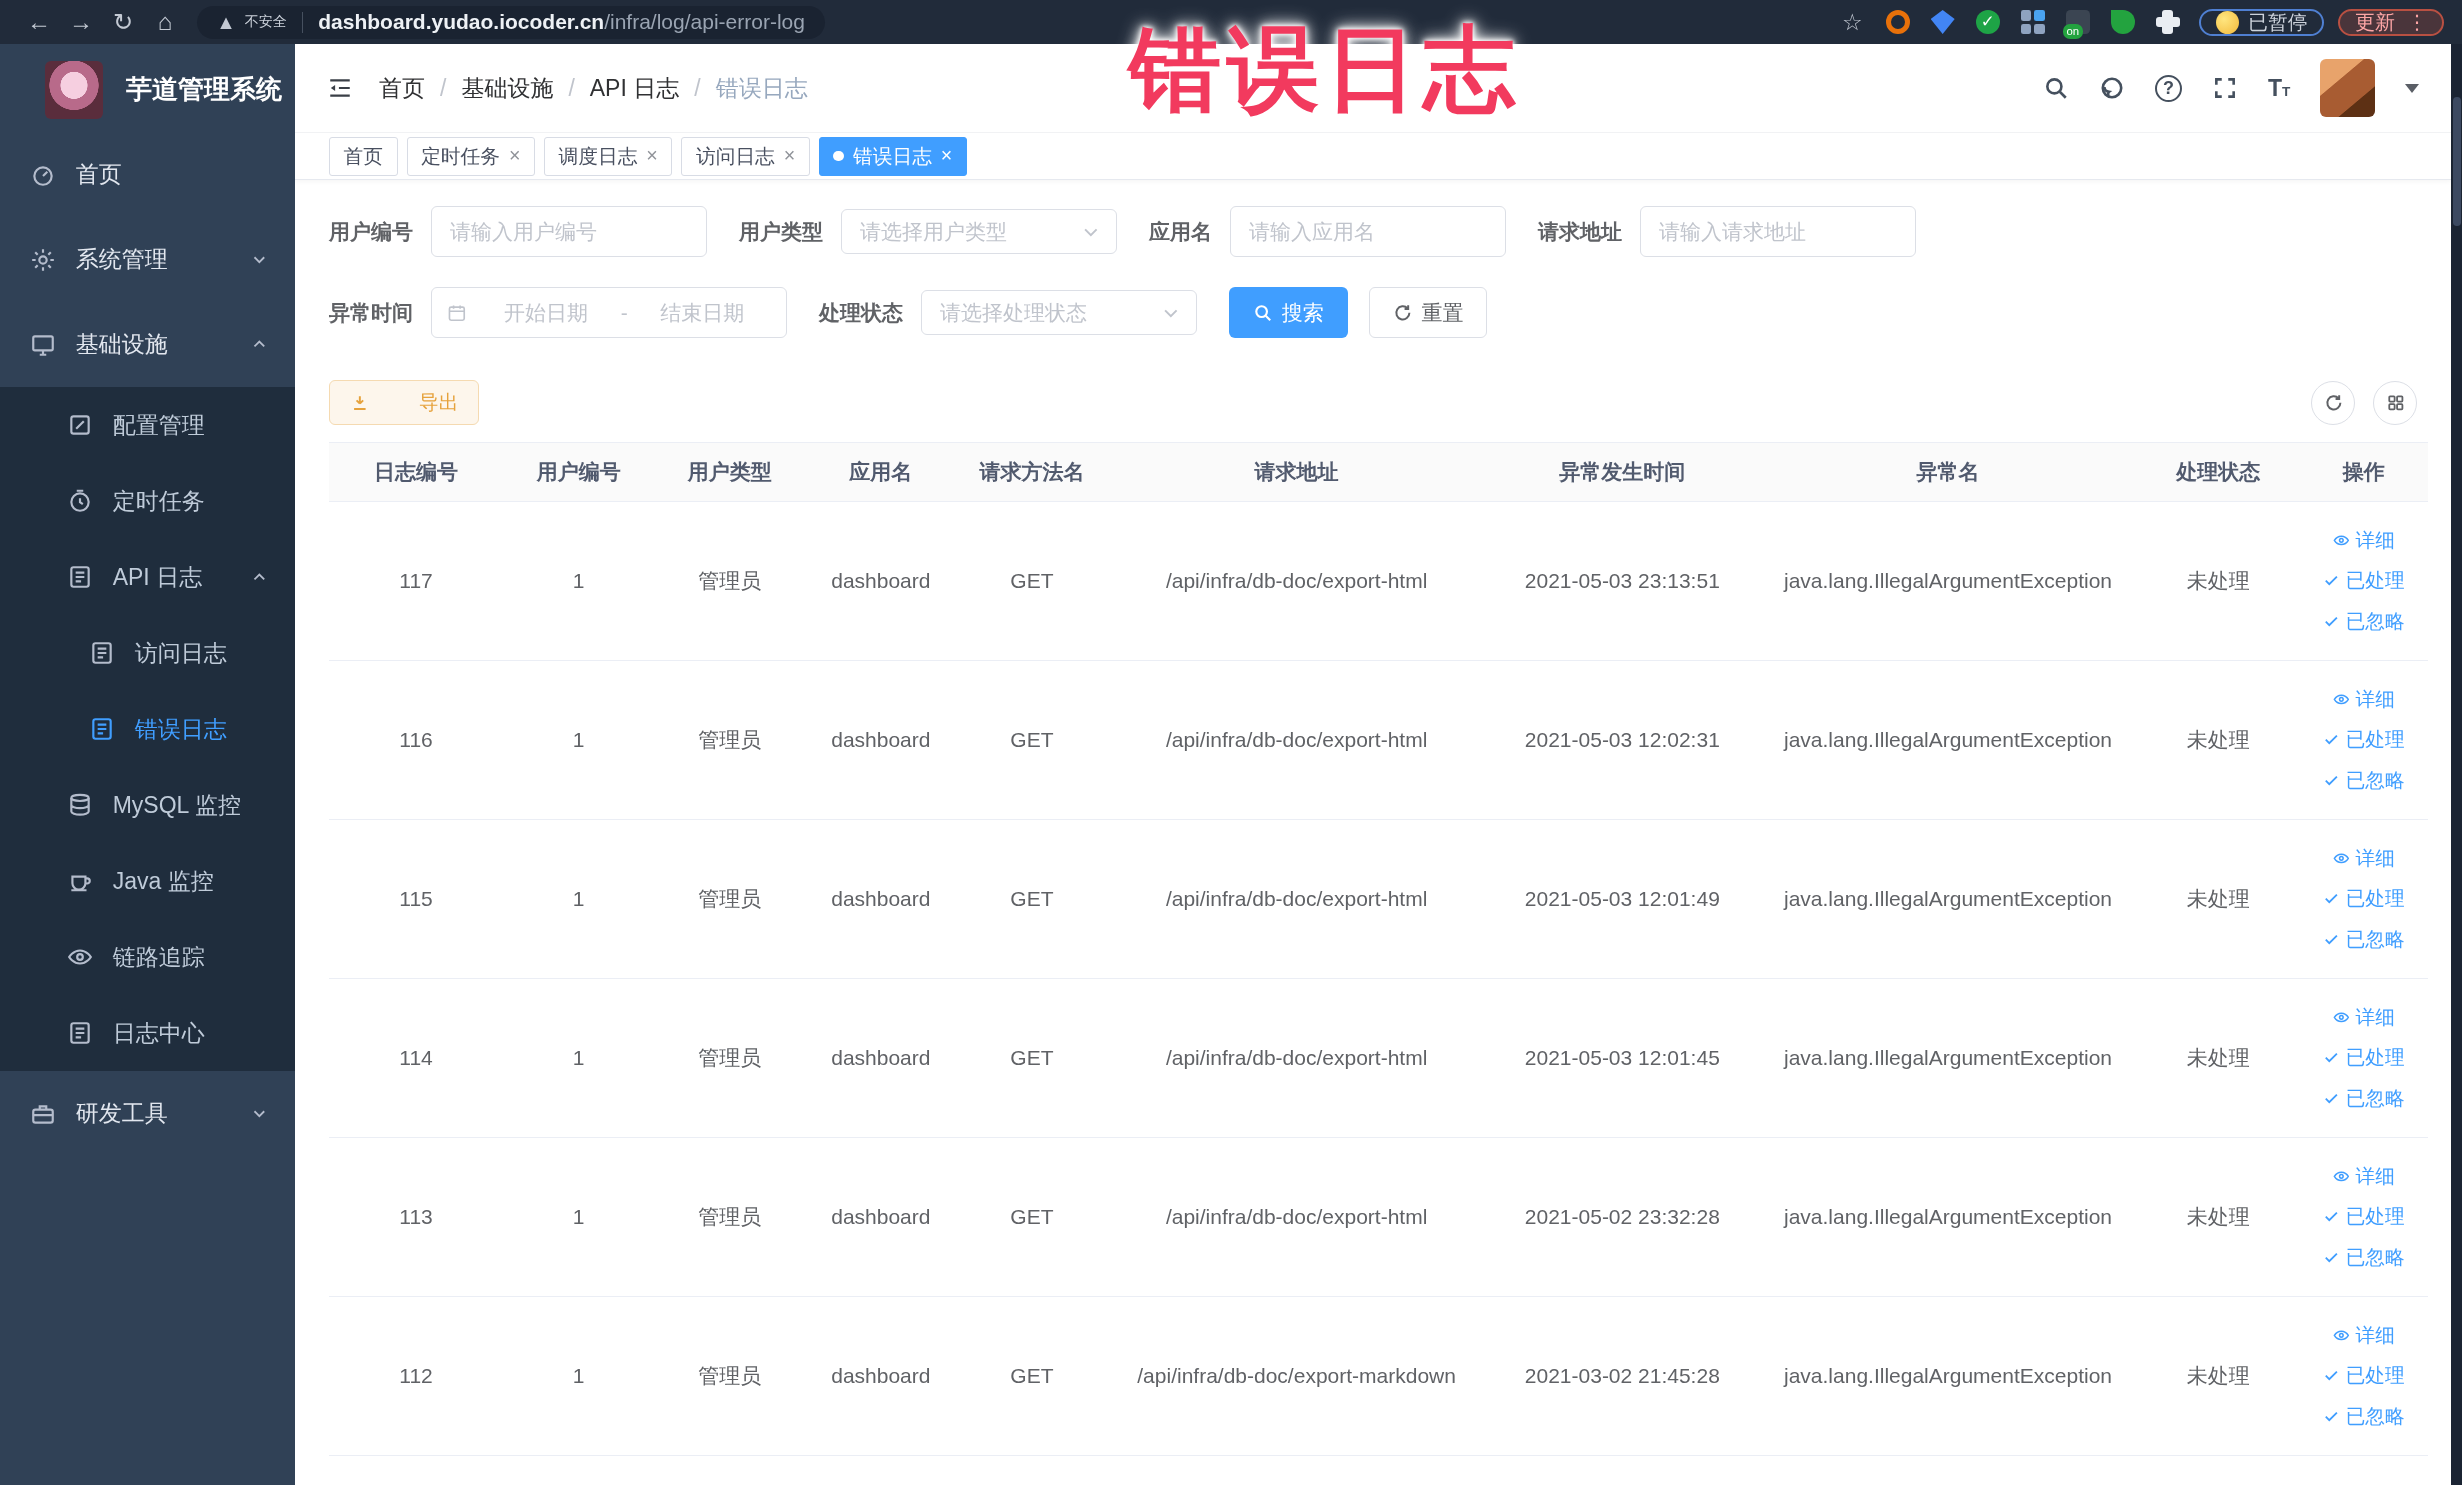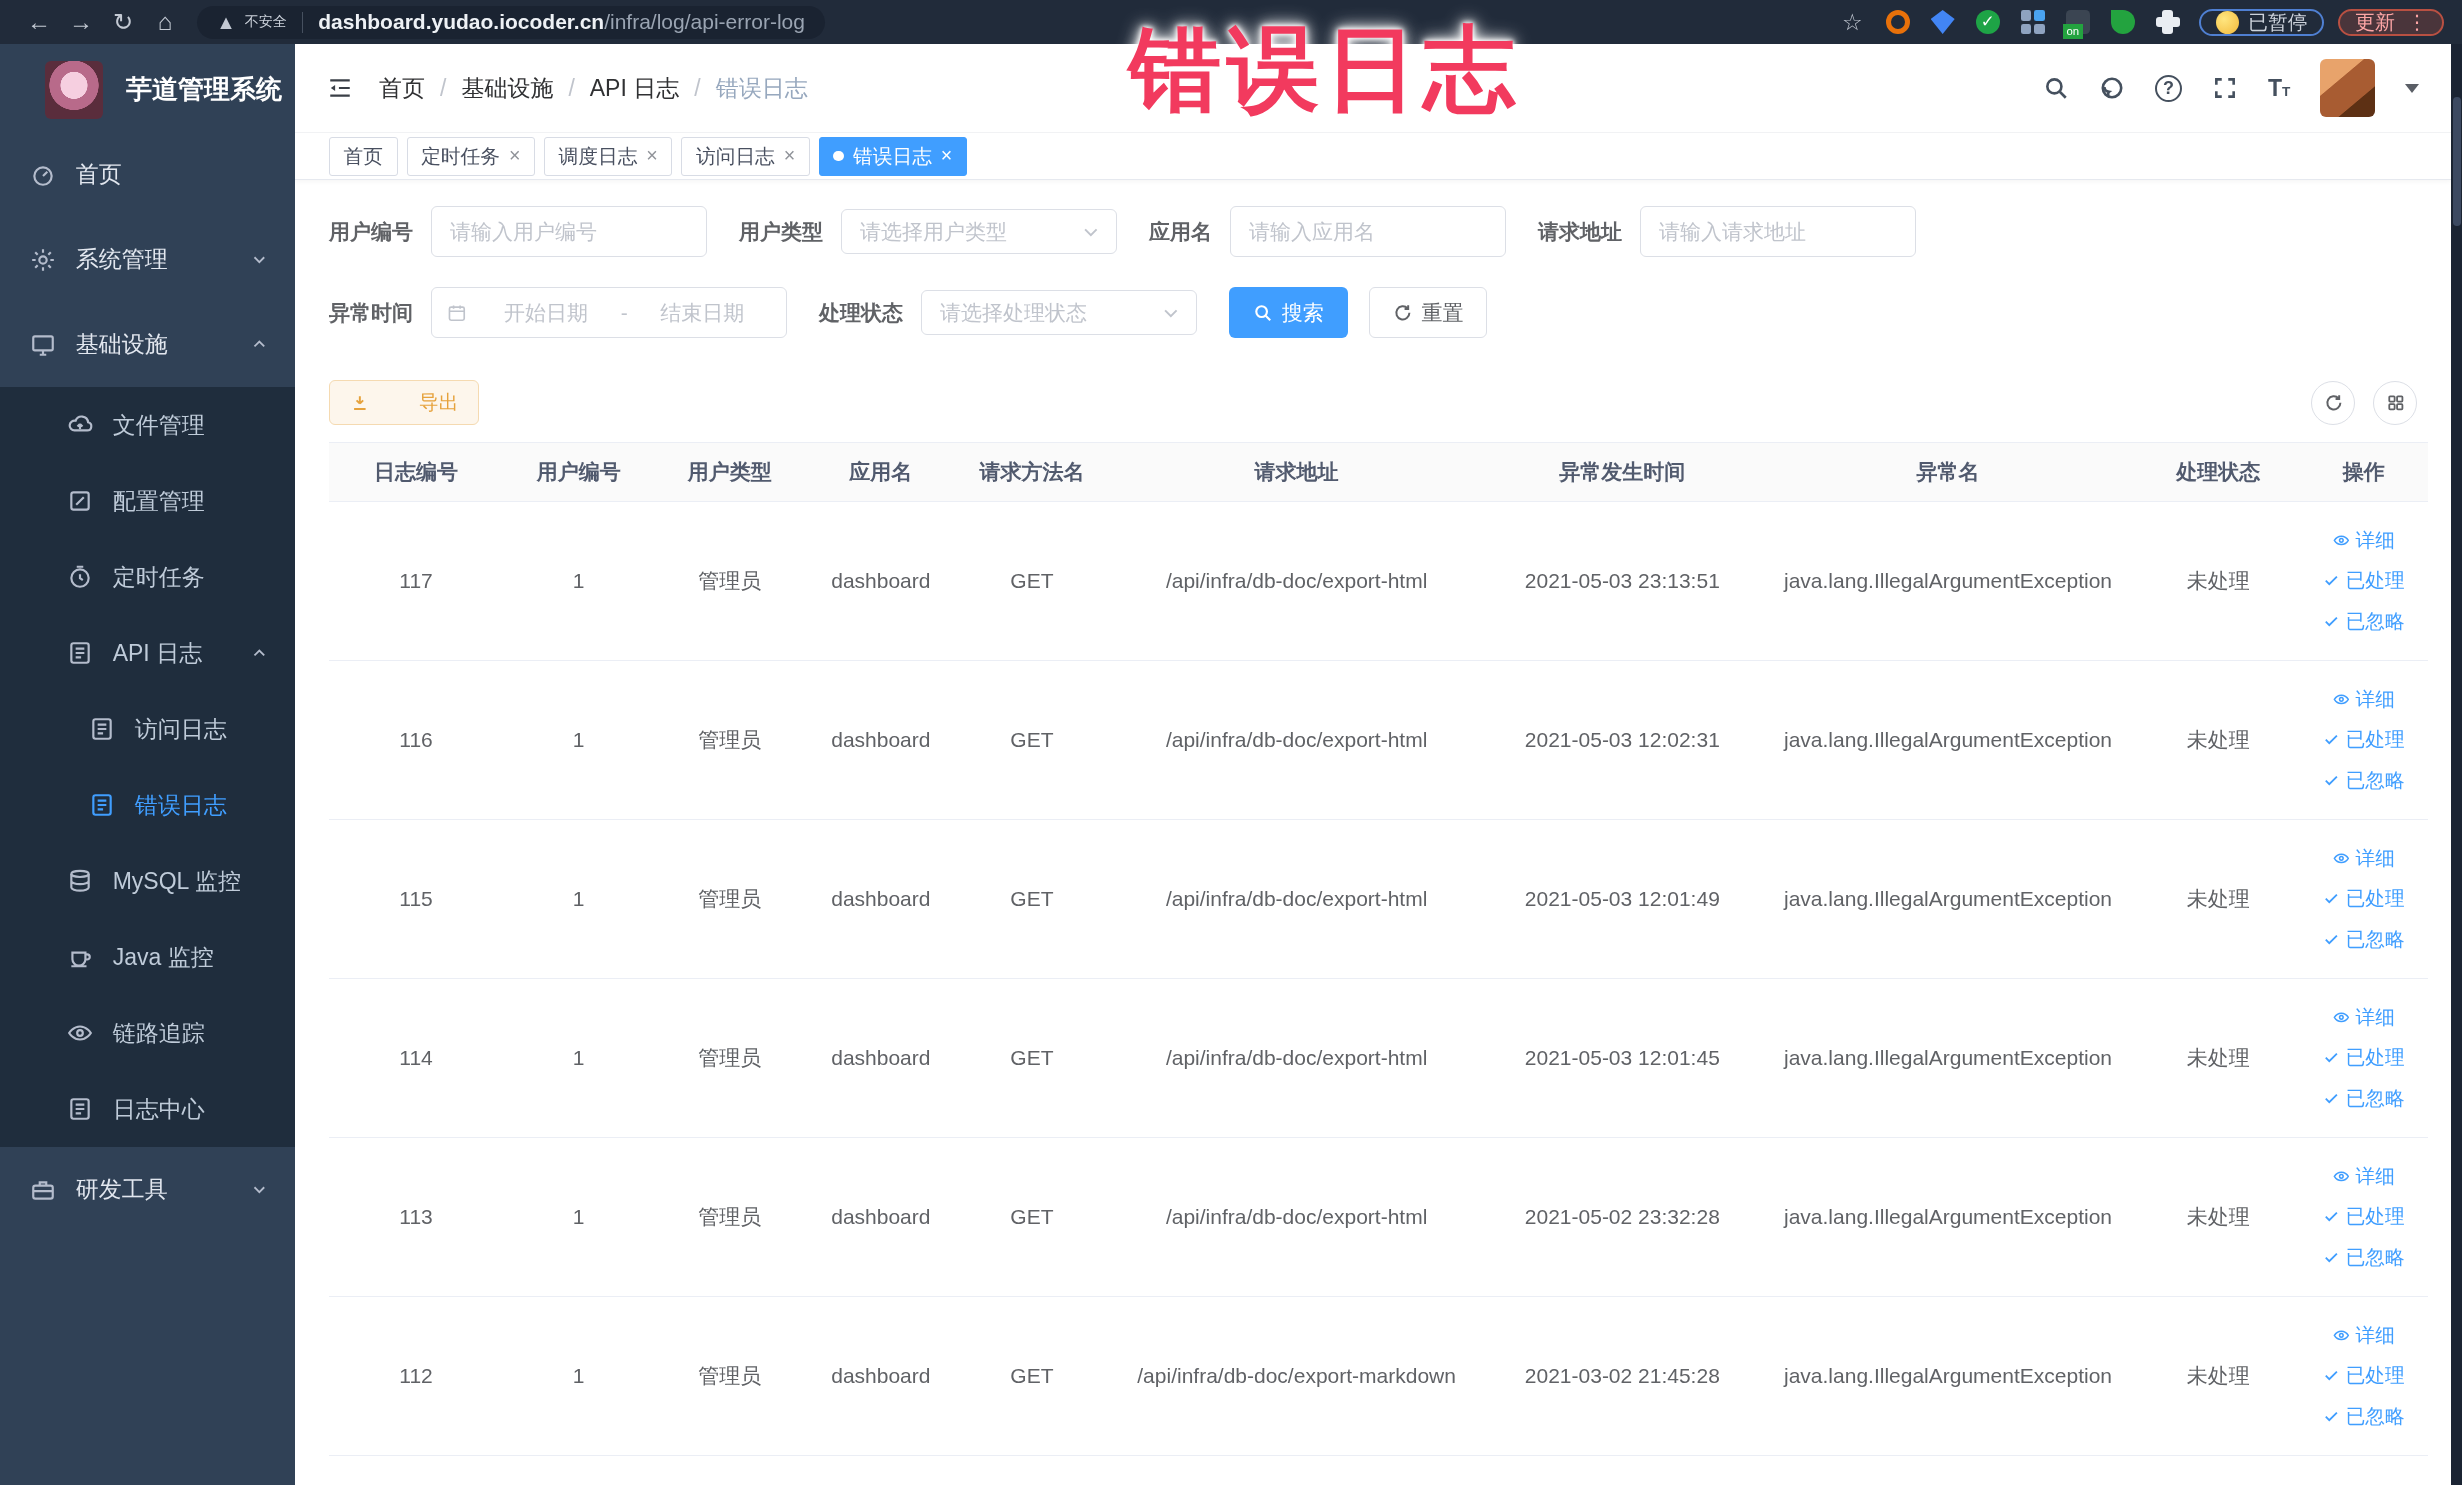--- a/index.html
+++ b/index.html
@@ -23,21 +23,21 @@
   .ext-row { display:flex; align-items:center; gap:21px; margin-right:19.7px; }
   .ext { width:24px; height:24px; position:relative; flex:0 0 auto; }
   .ext-ring { border:5.3px solid #e8710a; border-radius:50%; }
   .ext-kite { background:#4285f4; clip-path:polygon(50% 0,100% 38%,50% 100%,0 38%); }
   .ext-green { background:#1ea446; border-radius:50%; color:#fff; font-size:16.7px; line-height:24px; text-align:center; }
   .ext-grid { display:grid; grid-template-columns:10.6px 10.6px; grid-gap:3px; }
   .ext-grid i { width:10.6px; height:10.6px; background:#8fa3c0; border-radius:2.3px; }
   .ext-grid i.b { background:#4aa3f0; }
   .ext-on { background:#3b4552; border-radius:4.5px; }
   .on-badge { position:absolute; bottom:-4.5px; left:-3px; background:#23a33f; color:#fff; font-size:11.4px;
-    border-radius:0; padding:0.8px 3.8px; line-height:13px; }
+    border-radius:7px; padding:0.8px 3.8px; line-height:13px; }
   .ext-leaf { background:#23a33f; border-radius:0 50% 50% 50%; }
   .ext-puzzle { position:relative; }
   .ext-puzzle i { position:absolute; background:#e9edf2; }
   .ext-puzzle i.h { left:0; top:6.8px; width:24px; height:10.6px; border-radius:3px; }
   .ext-puzzle i.v { left:6.8px; top:0; width:10.6px; height:24px; border-radius:3px; }
   .pill { display:flex; align-items:center; height:27px; border-radius:16.7px; padding:0 15px; flex:0 0 auto; }
   .pill-paused { border:2.3px solid #4f7fd1; margin-right:13.6px; }
   .emoji-face { width:23px; height:23px; border-radius:50%; background:radial-gradient(circle at 35% 35%,#ffe680,#f2b93b); margin-right:9px; }
   .pill-paused span { color:#cdd3dc; font-size:19.7px; }
   .pill-update { border:2.3px solid #b85042; background:rgba(184,80,66,.28); }
@@ -214,27 +214,20 @@
           <rect x="3" y="4" width="18" height="13" rx="1.5"></rect>
           <path d="M9 21h6M12 17v4"></path>
         </svg>
       <span>基础设施</span>
       <svg class="ic-xs chev" viewBox="0 0 24 24" fill="none" stroke="currentColor" stroke-width="2.6">
           <path d="M5 15l7-7 7 7"></path>
         </svg>
     </div>
 
     <div class="submenu">
-      <div class="menu-item">
-        <svg class="ic mi" viewBox="0 0 24 24" fill="none" stroke="currentColor" stroke-width="2">
-            <path d="M7 17a4.5 4.5 0 1 1 .9-8.9A6 6 0 0 1 19.5 9.5 3.8 3.8 0 0 1 18.6 17H7z"></path>
-            <path d="M12 16v-5m0 0l-2.3 2.3M12 11l2.3 2.3"></path>
-          </svg>
-        <span>文件管理</span>
-      </div>
       <div class="menu-item">
         <svg class="ic mi" viewBox="0 0 24 24" fill="none" stroke="currentColor" stroke-width="2">
             <rect x="4" y="4" width="16" height="16" rx="2"></rect>
             <path d="M8.5 15.5l7-7"></path>
           </svg>
         <span>配置管理</span>
       </div>
       <div class="menu-item">
         <svg class="ic mi" viewBox="0 0 24 24" fill="none" stroke="currentColor" stroke-width="2">
             <circle cx="12" cy="13" r="8"></circle>

